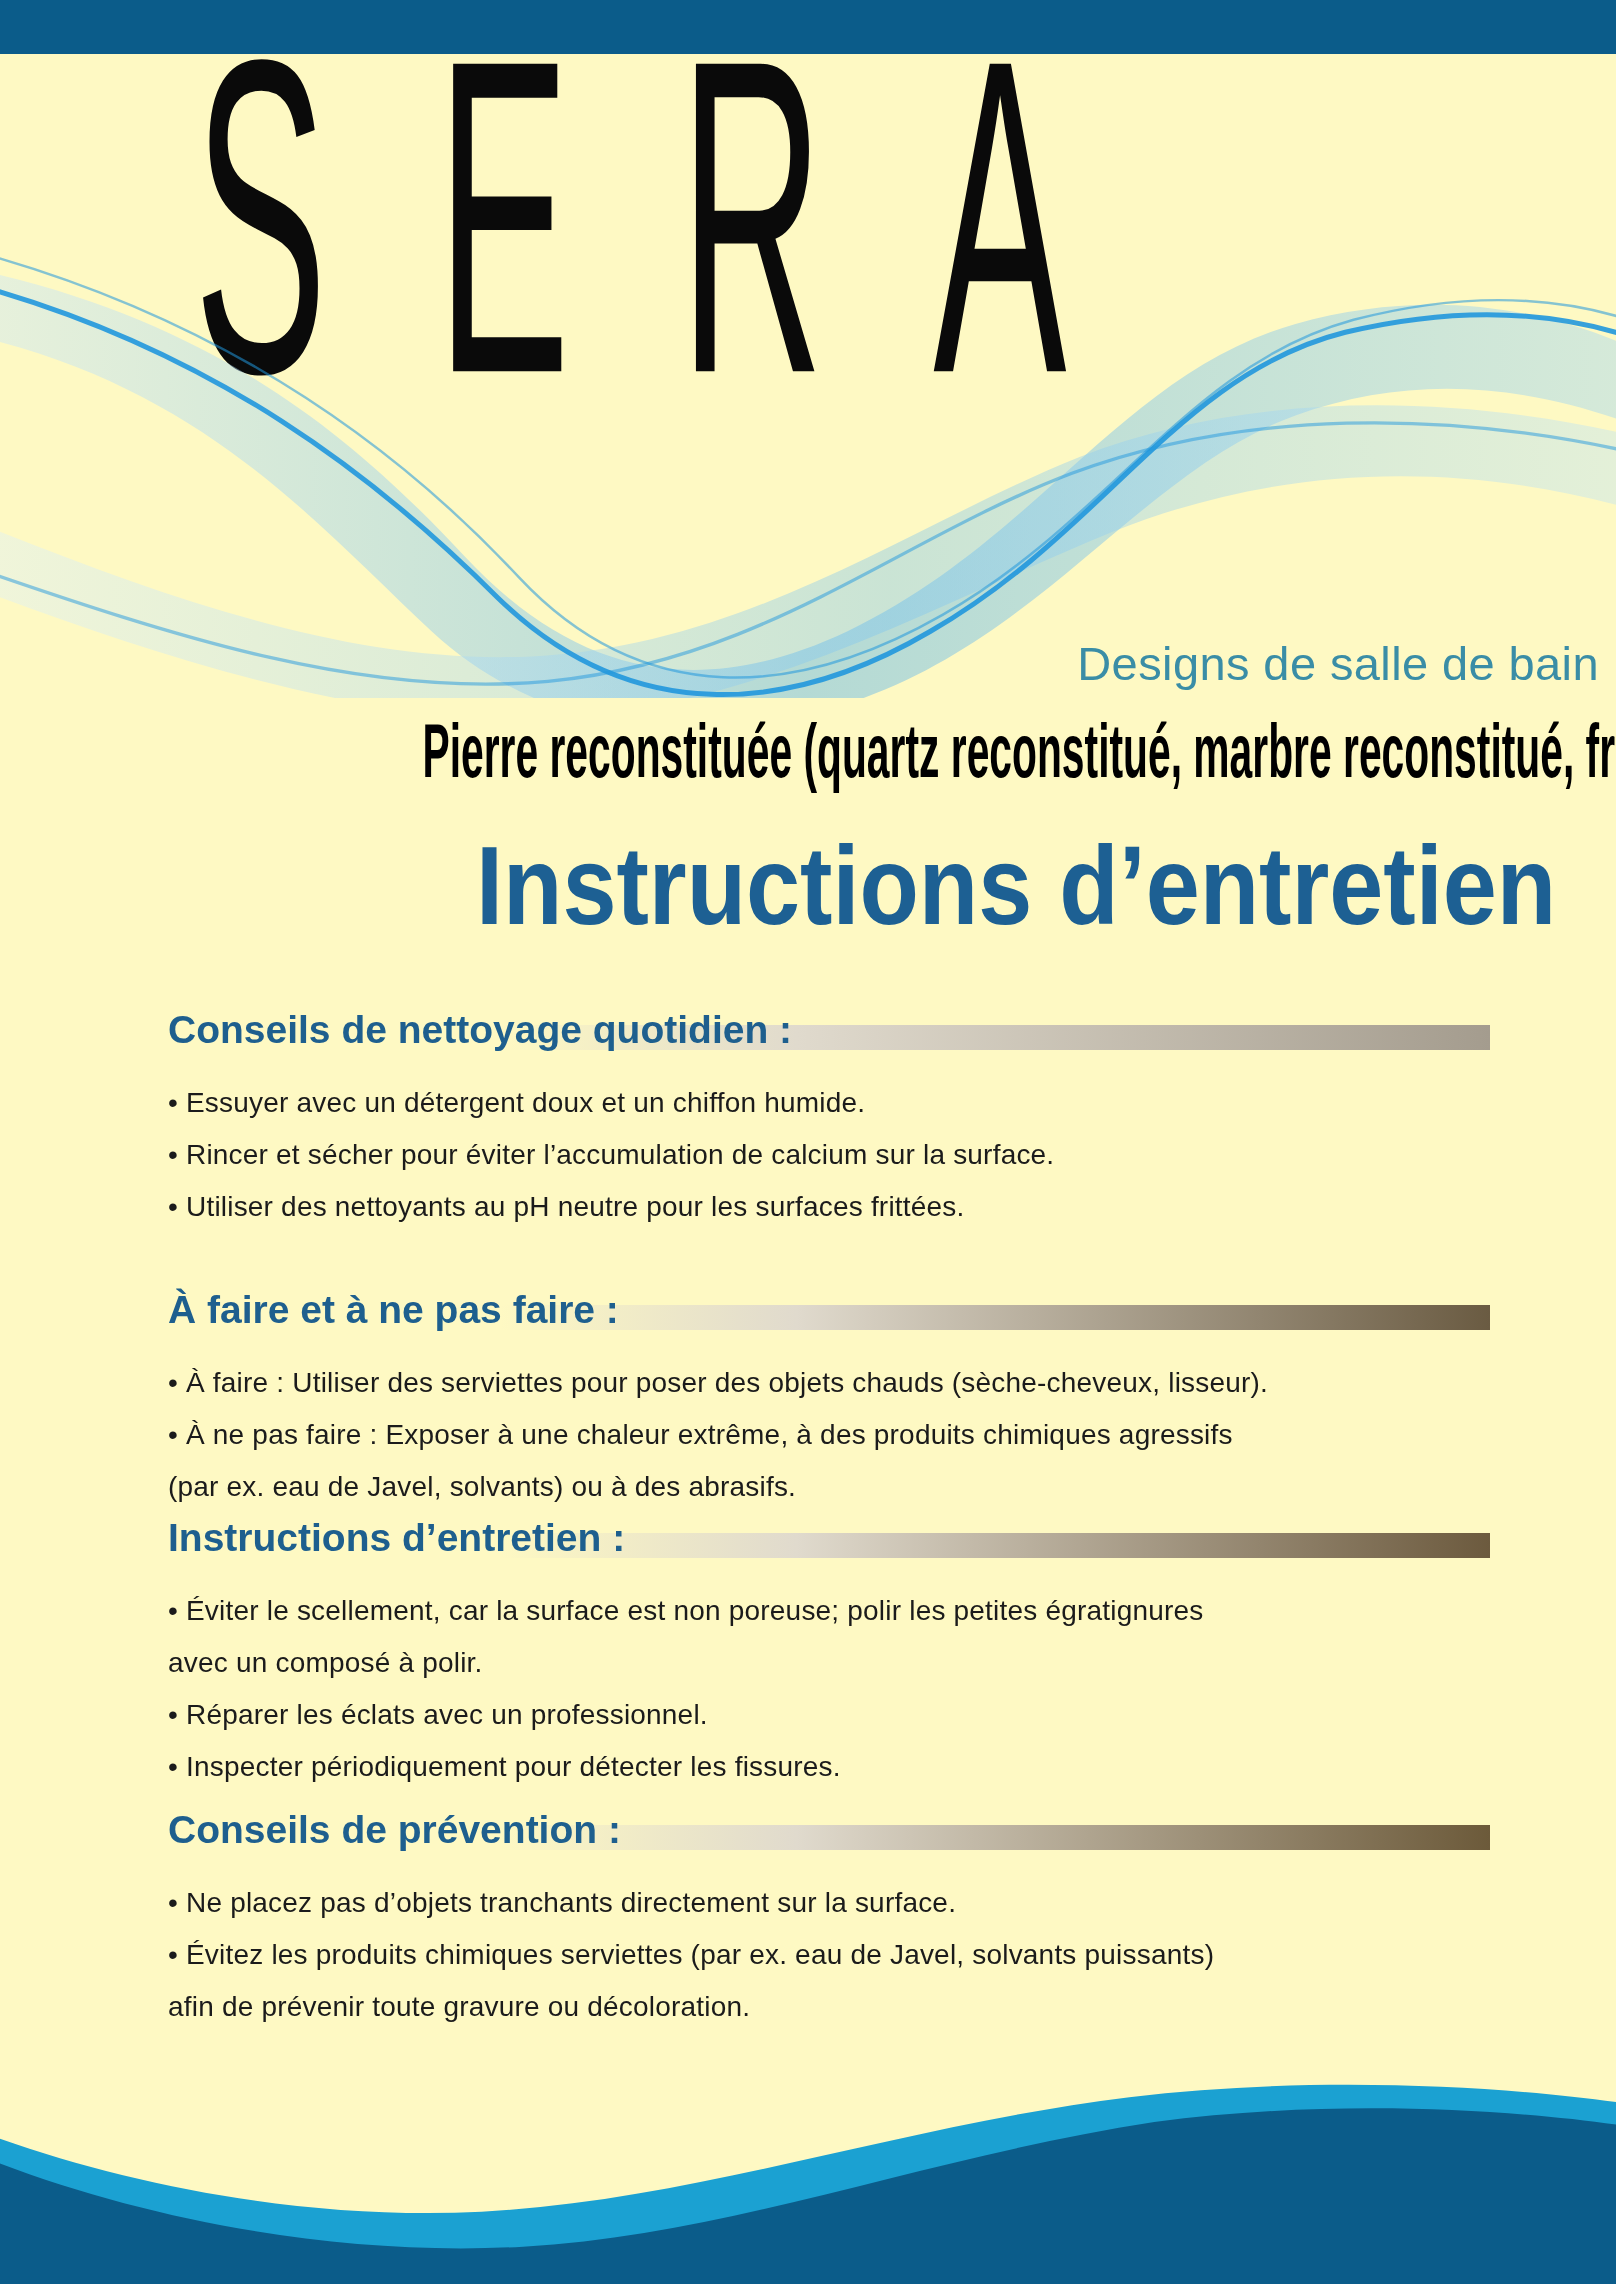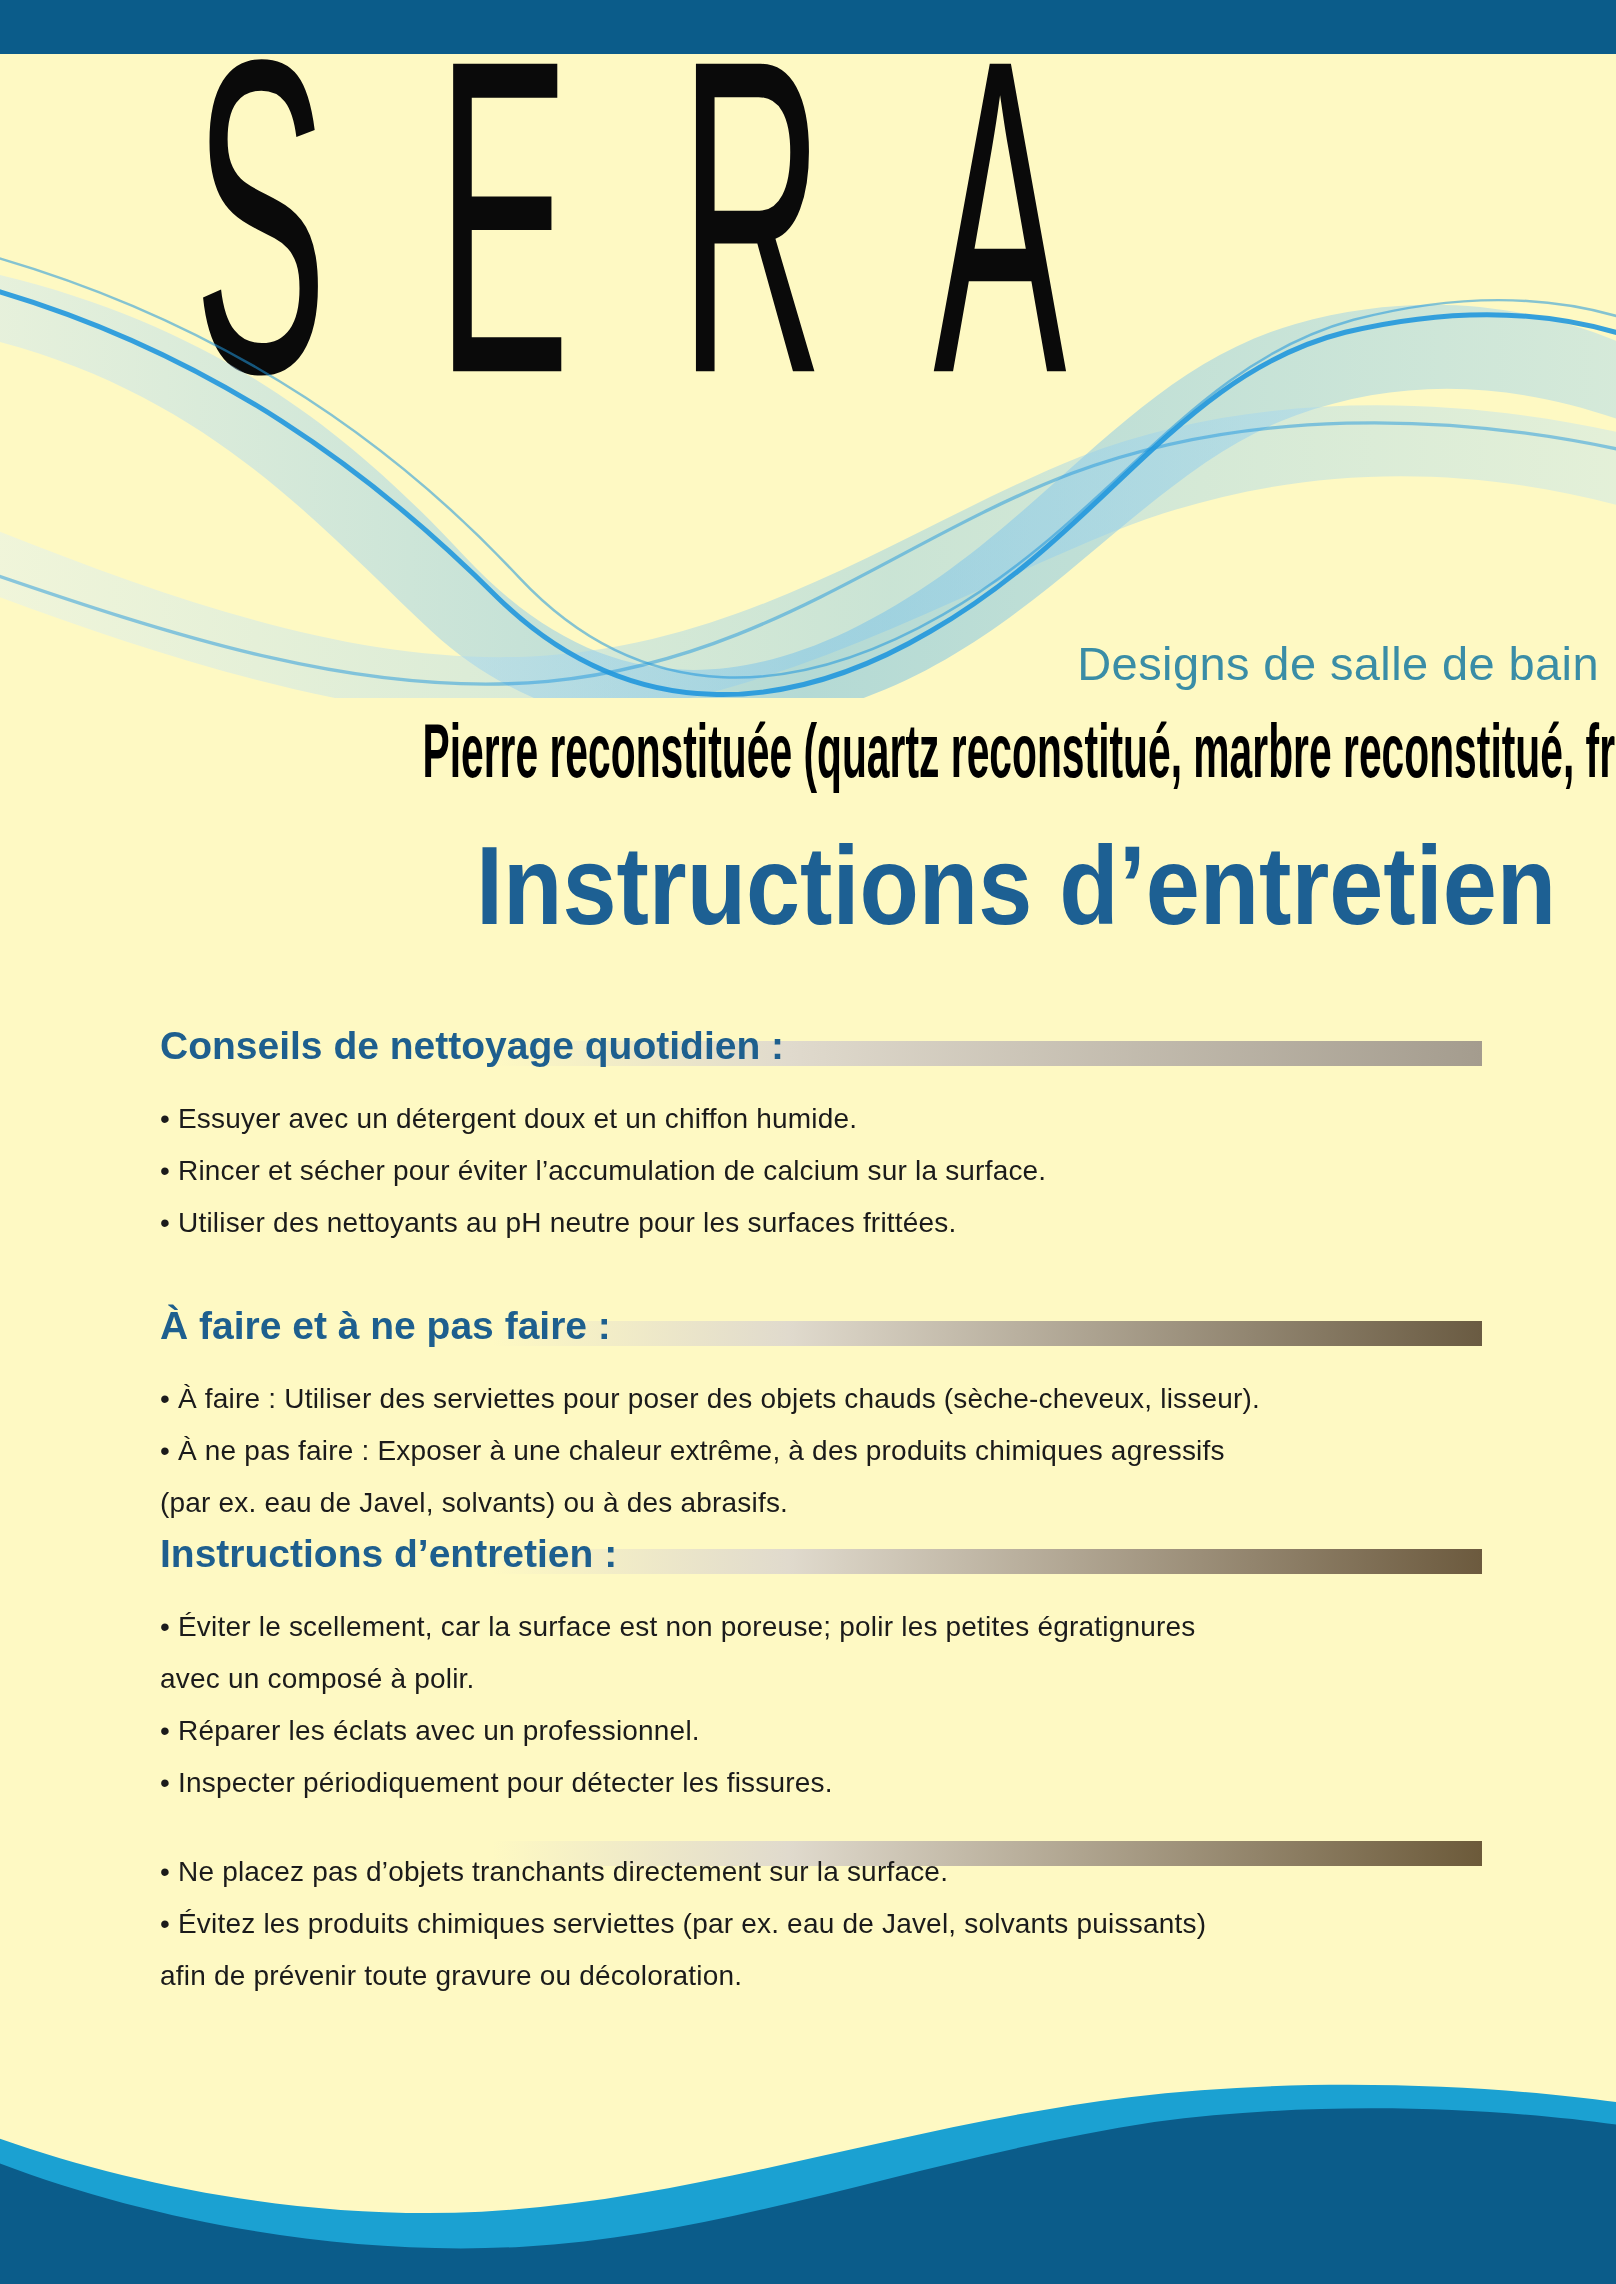--- a/index.html
+++ b/index.html
@@ -39,21 +39,21 @@
     letter-spacing:0;
   }
   
   .title-wrap{position:absolute;left:0;top:821px;width:100%;text-align:right;z-index:5;}
   .doc-title{
     display:inline-block;white-space:nowrap;
     font-size:108px;font-weight:bold;color:var(--accent-blue,#1d6093);
     transform:scale(0.90,1.03);transform-origin:center top;
   }
   
-  .sec{position:absolute;left:160px;width:1322px;margin-top:16px;}
+  .sec{position:absolute;left:168px;width:1322px;}
   .sec h2{
     position:relative;z-index:2;margin:0;
     font-size:39px;font-weight:bold;line-height:1.2;
     color:var(--heading-blue,#1e5f8e);
   }
   .bar{
     position:absolute;z-index:1;
     left:332px;right:0;top:18px;height:25px;
     background:linear-gradient(90deg, rgba(255,255,255,0) 0%, #ddd7cb 35%, #6a5b42 100%);
   }
@@ -136,20 +136,21 @@
     <div class="lines">
       <div class="ln">• Éviter le scellement, car la surface est non poreuse; polir les petites égratignures</div>
       <div class="ln">avec un composé à polir.</div>
       <div class="ln">• Réparer les éclats avec un professionnel.</div>
       <div class="ln">• Inspecter périodiquement pour détecter les fissures.</div>
     </div>
   </section>
 
   <section class="sec" style="top:1807px">
     <div class="bar" style="background: linear-gradient(90deg, rgba(255, 255, 255, 0) 0%, rgb(224, 218, 205) 30%, rgb(108, 90, 58) 100%);"></div>
+    <h2>Conseils de prévention :</h2>
     <div class="lines">
       <div class="ln">• Ne placez pas d’objets tranchants directement sur la surface.</div>
       <div class="ln">• Évitez les produits chimiques serviettes (par ex. eau de Javel, solvants puissants)</div>
       <div class="ln">afin de prévenir toute gravure ou décoloration.</div>
     </div>
   </section>
 
   <svg class="bottom-wave" viewBox="0 0 1946 295" preserveAspectRatio="none" aria-hidden="true">
     <path class="wave-light" d="M0,120 C170,180 380,218 580,208 C840,194 1080,105 1360,70 C1580,44 1800,56 1946,76 L1946,295 L0,295 Z"></path>
     <path class="wave-dark" d="M0,150 C190,222 420,262 630,250 C880,236 1110,143 1390,100 C1600,72 1810,84 1946,103 L1946,295 L0,295 Z"></path>

